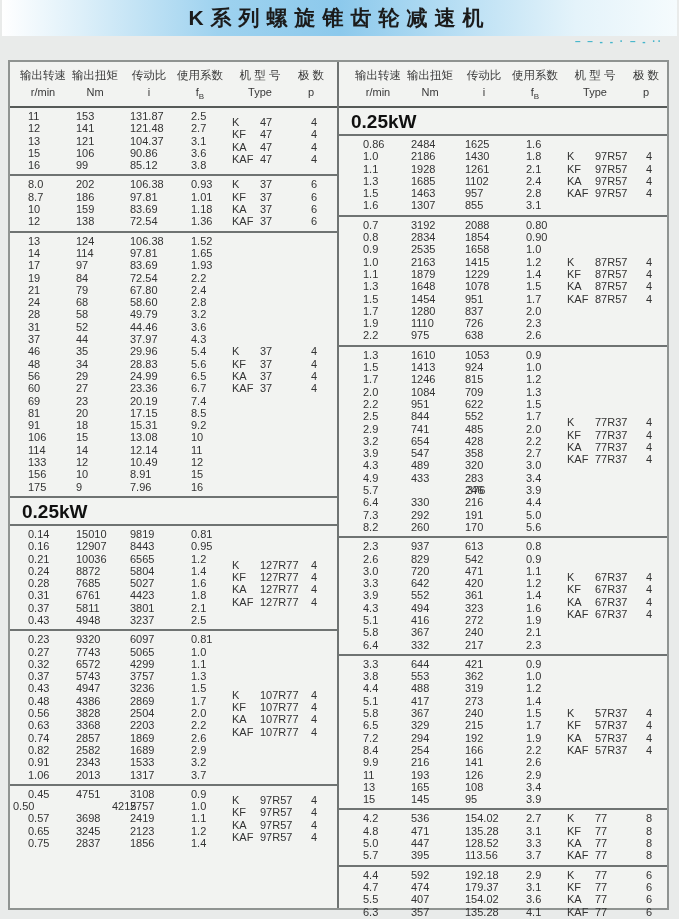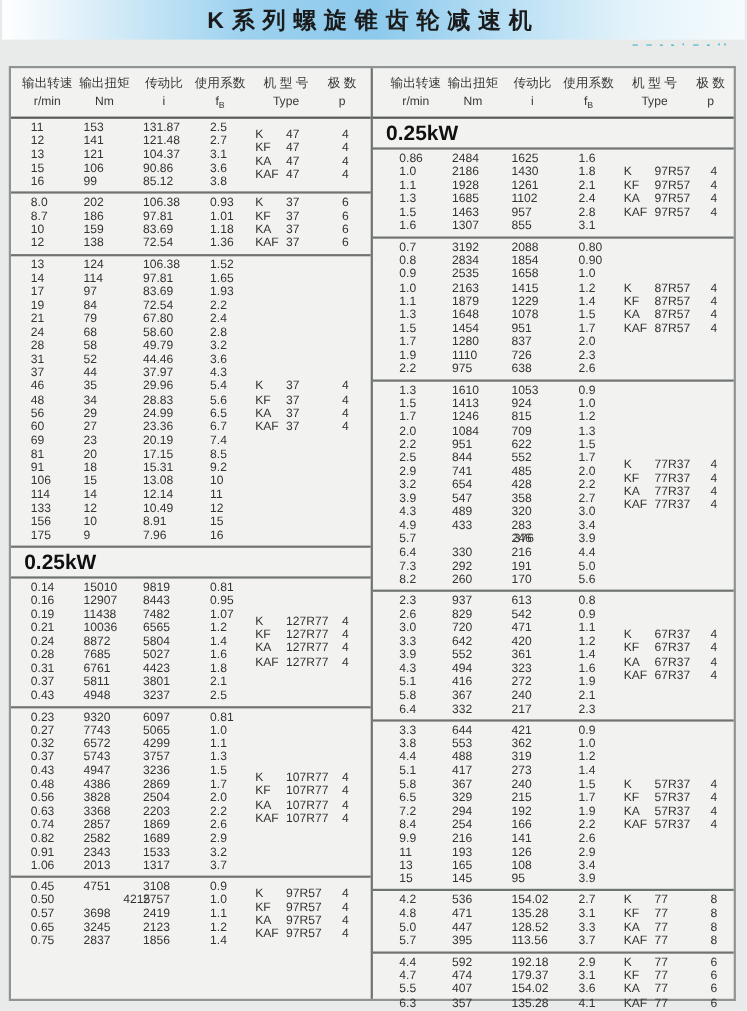--- a/index.html
+++ b/index.html
@@ -351,26 +351,20 @@
                 <span style="left: 120px;">9819</span>
                 <span style="left: 181px;">0.81</span>
               </div>
               <div class="row">
                 <span style="left: 18px;">0.16</span>
                 <span style="left: 66px;">12907</span>
                 <span style="left: 120px;">8443</span>
                 <span style="left: 181px;">0.95</span>
               </div>
               <div class="row">
-                <span style="left: 18px;">0.19</span>
-                <span style="left: 66px;">11438</span>
-                <span style="left: 120px;">7482</span>
-                <span style="left: 181px;">1.07</span>
-              </div>
-              <div class="row">
                 <span style="left: 18px;">0.21</span>
                 <span style="left: 66px;">10036</span>
                 <span style="left: 120px;">6565</span>
                 <span style="left: 181px;">1.2</span>
               </div>
               <div class="row">
                 <span style="left: 18px;">0.24</span>
                 <span style="left: 66px;">8872</span>
                 <span style="left: 120px;">5804</span>
                 <span style="left: 181px;">1.4</span>
@@ -523,21 +517,21 @@
           </div>
           <div class="unit">
             <div class="block">
               <div class="row">
                 <span style="left: 18px;">0.45</span>
                 <span style="left: 66px;">4751</span>
                 <span style="left: 120px;">3108</span>
                 <span style="left: 181px;">0.9</span>
               </div>
               <div class="row">
-                <span style="left: 18px;">0.50</span>
+                <span style="left: 3px;">0.50</span>
                 <span style="left: 66px; margin-left: 36px;">4215</span>
                 <span style="left: 120px;">2757</span>
                 <span style="left: 181px;">1.0</span>
               </div>
               <div class="row">
                 <span style="left: 18px;">0.57</span>
                 <span style="left: 66px;">3698</span>
                 <span style="left: 120px;">2419</span>
                 <span style="left: 181px;">1.1</span>
               </div>

